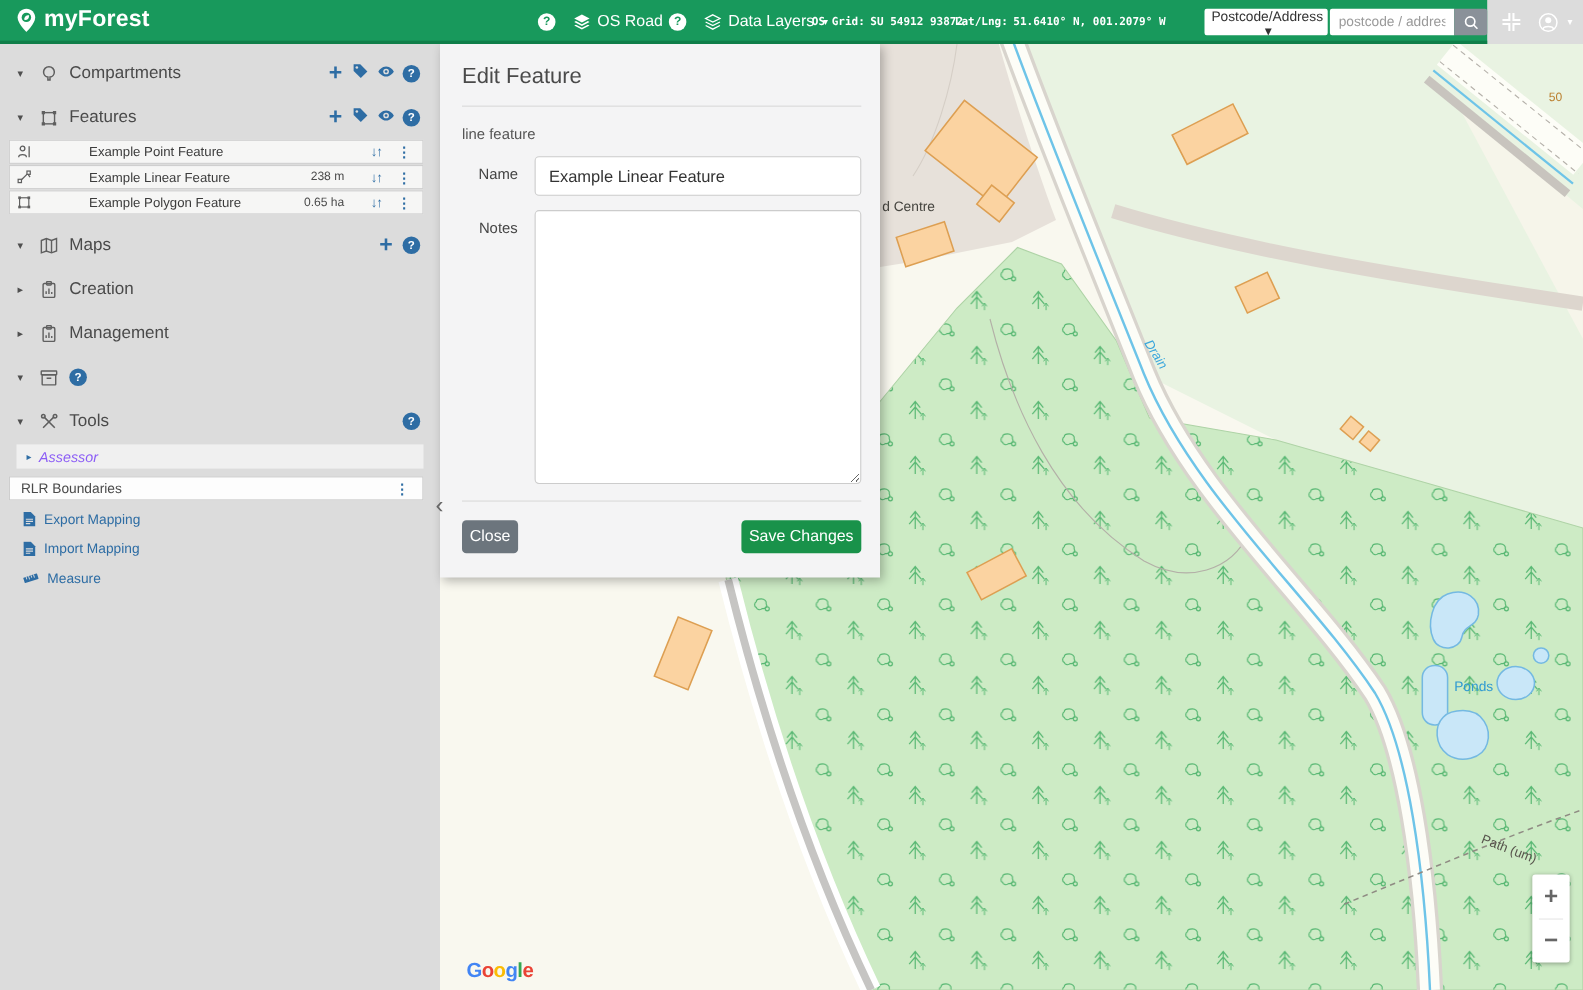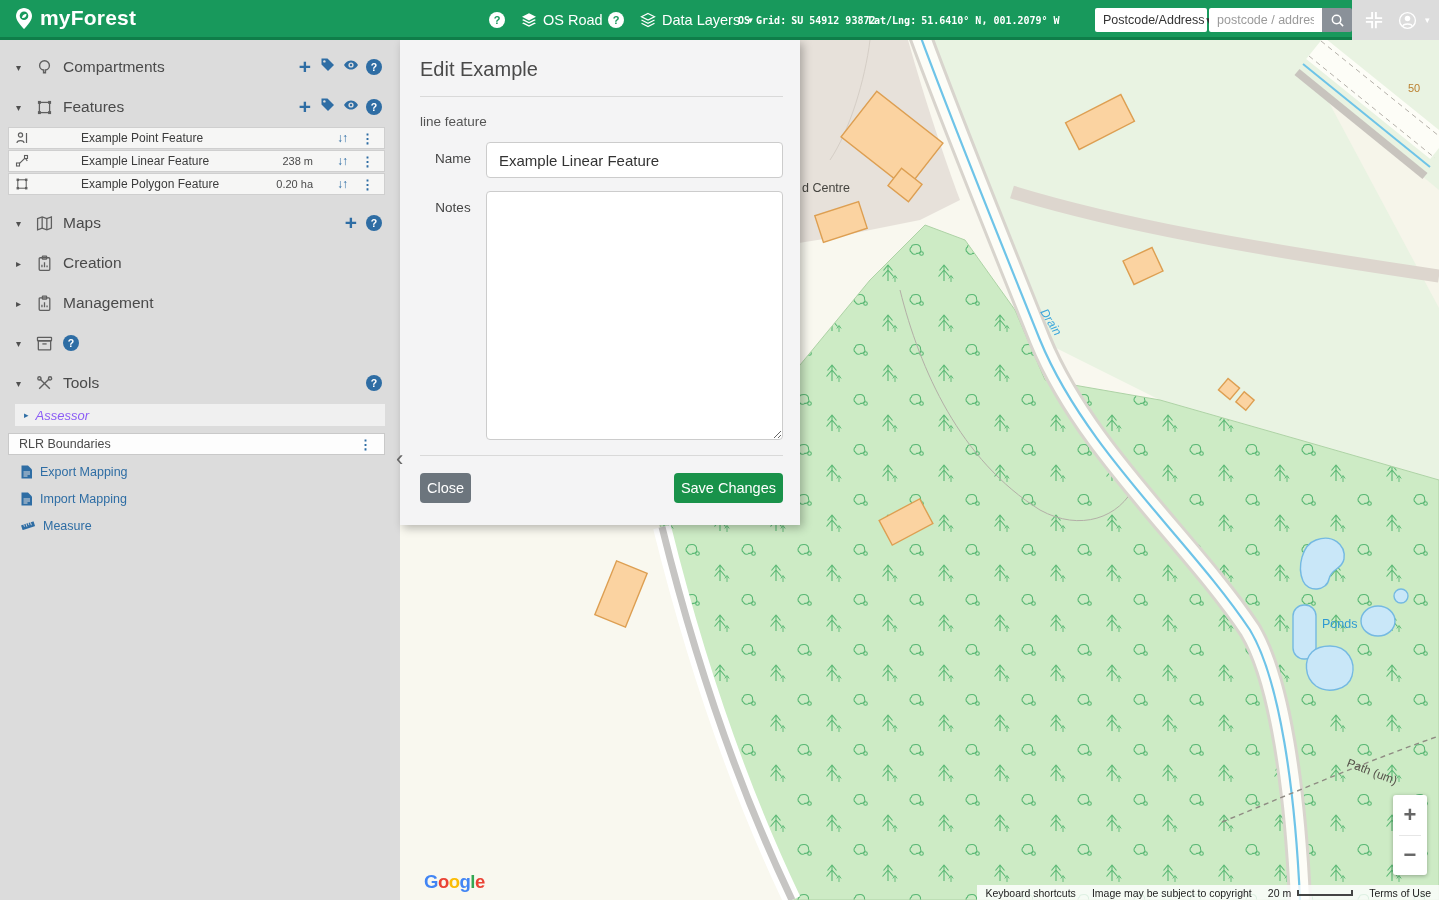--- a/index.html
+++ b/index.html
@@ -11,21 +11,21 @@
     background:#18995c; border-bottom:3px solid #0f7e49; z-index:50; }
   .brand { position:absolute; left:14px; top:6px; display:flex; align-items:center; gap:6px;
     color:#fff; font-size:21px; font-weight:bold; letter-spacing:.2px; }
   .hitem { position:absolute; top:0; height:40px; display:flex; align-items:center; gap:6px;
     color:#fff; font-size:14.5px; }
   .helpcircle-h { width:16px; height:16px; border-radius:50%; background:#fff; color:#18995c;
     font-size:11px; font-weight:bold; display:flex; align-items:center; justify-content:center; }
   .hcaret { font-size:9px; margin-left:2px; }
   .gridtext { font-family:"DejaVu Sans Mono", monospace; font-weight:bold; font-size:10px; color:#fff; }
   .selbox { position:absolute; top:8px; height:24px; background:#fff; border-radius:2px;
-    display:flex; align-items:center; font-size:12.5px; color:#333; padding:0 6px 0 8px; }
+    display:flex; align-items:center; font-size:12.5px; color:#333; padding:0 6px 0 8px;flex-direction:column; }
   .selbox .hcaret { color:#333; font-size:11px; font-weight:bold; }
   .searchinput { position:absolute; top:8px; height:24px; border:none; border-radius:2px 0 0 2px;
     font-size:12.5px; padding:0 8px; color:#333; width:113px; outline:none; }
   .searchinput::placeholder { color:#9a9a9a; }
   .searchbtn { position:absolute; top:8px; width:30px; height:24px; background:#8a9199;
     border:none; border-radius:0 2px 2px 0; display:flex; align-items:center; justify-content:center; }
 
   
   .sidebar { position:absolute; left:0; top:40px; width:400px; height:860px; background:#dcdcdc; z-index:40; }
   .sec { height:40px; display:flex; align-items:center; padding:0 18px 0 16px; color:#4a4a4a; }
@@ -162,34 +162,25 @@
   </svg>
 
   <div class="glogo"><span class="g-b">G</span><span class="g-r">o</span><span class="g-y">o</span><span class="g-b">g</span><span class="g-g">l</span><span class="g-r">e</span></div>
 
   <div class="zoomctl">
     <button>+</button>
     <div class="zdiv"></div>
     <button>−</button>
   </div>
 
-  <div class="attrib">
-    <div class="chip">Keyboard shortcuts</div>
-    <div class="chip">Image may be subject to copyright</div>
-    <div class="chip">
-        <span>20 m</span>
-        <span class="scaleline"></span>
-      </div>
-    <div class="chip">Terms of Use</div>
-  </div>
 </div>
 
 <div class="panel">
   <span class="pcollapse">‹</span>
-  <h1>Edit Example</h1>
+  <h1>Edit Feature</h1>
   <hr>
   <div class="psub">line feature</div>
   <div class="prow">
     <div class="plabel">Name</div>
     <input class="pinput" type="text" value="Example Linear Feature" style="">
   </div>
   <div class="prow">
     <div class="plabel">Notes</div>
     <textarea class="ptextarea" style=""></textarea>
   </div>
@@ -289,21 +280,21 @@
           <rect x="3.2" y="3.2" width="9.6" height="9.6" fill="none" stroke="#5f5f5f" stroke-width="1.2"></rect>
           <g fill="#5f5f5f">
             <rect x="1.8" y="1.8" width="2.8" height="2.8"></rect>
             <rect x="11.4" y="1.8" width="2.8" height="2.8"></rect>
             <rect x="1.8" y="11.4" width="2.8" height="2.8"></rect>
             <rect x="11.4" y="11.4" width="2.8" height="2.8"></rect>
           </g>
         </svg>
     </span>
     <span class="fname">Example Polygon Feature</span>
-    <span class="fmeasure">0.20 ha</span>
+    <span class="fmeasure">0.65 ha</span>
     <span class="fupdown">↓↑</span>
     <span class="fdots">⋮</span>
   </div>
 
   <div style="height:7px"></div>
 
   <div class="sec">
     <span class="caret">▾</span>
     <span class="sicon">
       <svg width="17" height="17" viewBox="0 0 16 16" fill="none" stroke="#5f5f5f" stroke-width="1.2">

